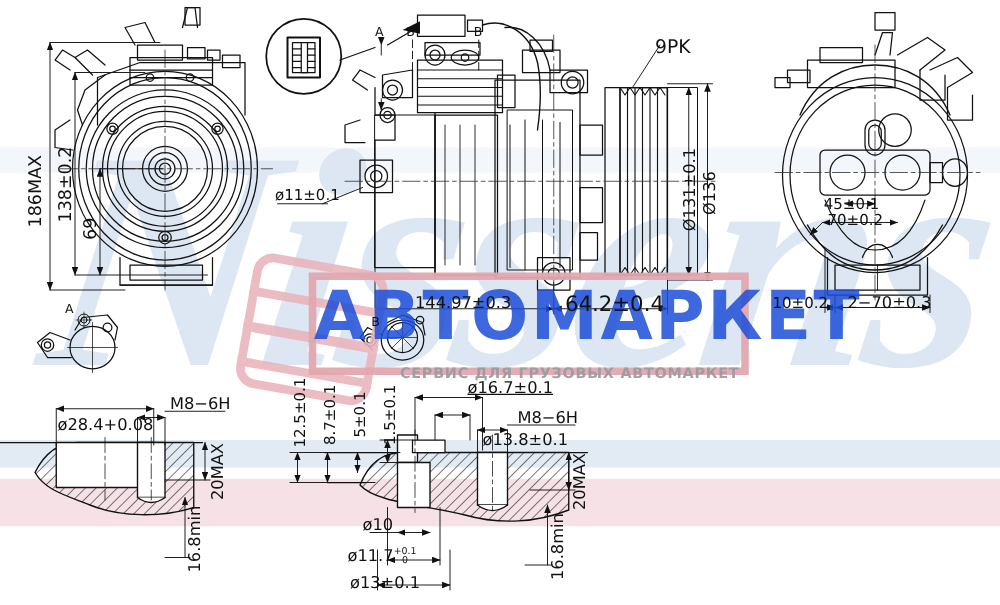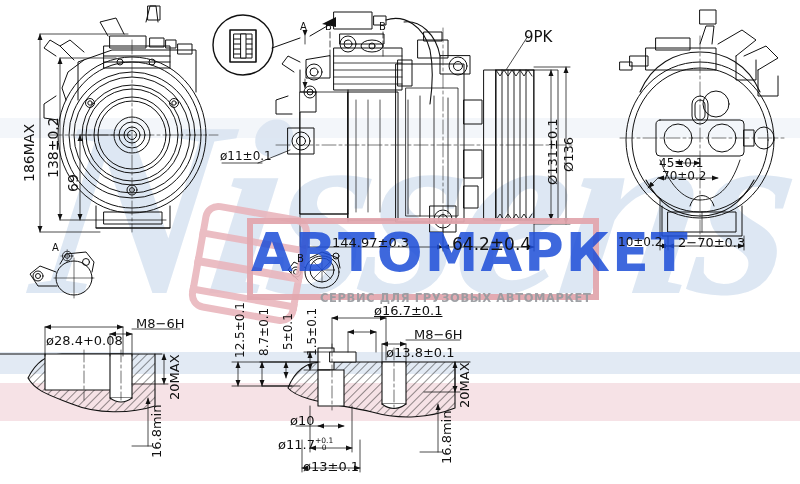--- a/index.html
+++ b/index.html
@@ -493,15 +493,15 @@
   <div class="lbl vlbl" style="left:282px;top:350px;font-size:12px;transform:rotate(-90deg);">5±0.1</div>
   <div class="lbl vlbl" style="left:306px;top:356px;font-size:12px;transform:rotate(-90deg);">1.5±0.1</div>
 
   <div class="lbl" style="left:374px;top:304px;font-size:13px;text-decoration:underline;">ø16.7±0.1</div>
   <div class="lbl" style="left:386px;top:322px;font-size:13px;margin-top:24px;">ø13.8±0.1</div>
   <div class="lbl" style="left:414px;top:328px;font-size:13px;">M8−6H</div>
   <div class="lbl vlbl" style="left:458px;top:408px;font-size:13px;transform:rotate(-90deg);">20MAX</div>
   <div class="lbl vlbl" style="left:440px;top:464px;font-size:13px;transform:rotate(-90deg);">16.8min</div>
   <div class="lbl" style="left:290px;top:414px;font-size:13px;">ø10</div>
   <div class="lbl" style="left:278px;top:437px;font-size:13px;"><span>ø11.7</span><span class="frac"><span>+0.1</span><br><span>0</span></span></div>
-  <div class="lbl" style="left:303px;top:460px;font-size:13px;">ø13±0.1</div>
+  <div class="lbl" style="left:280px;top:460px;font-size:13px;">ø13±0.1</div>
 
 </div>
 
 </body></html>

